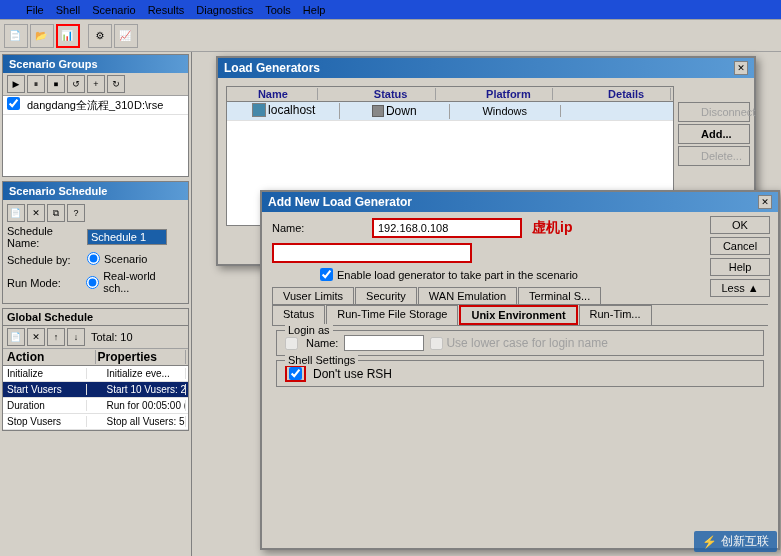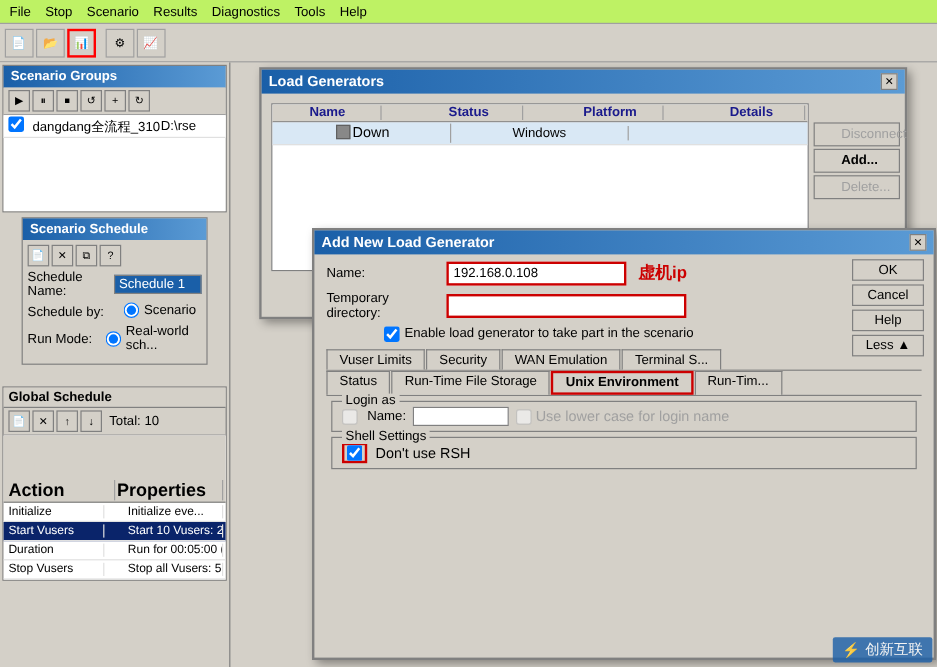--- a/index.html
+++ b/index.html
@@ -1,24 +1,24 @@
 <!DOCTYPE html>
 <html><head>
   <meta charset="utf-8">
   <style>
     * { box-sizing: border-box; margin: 0; padding: 0; font-family: 'Arial', sans-serif; font-size: 12px; }
     body { width: 781px; height: 556px; background: #d4d0c8; overflow: hidden; position: relative; }
 
     
     .menu-bar {
-      background: #bef264;
+      background: #1d4ed8;
       height: 20px;
       display: flex;
       align-items: center;
-      padding: 0 2px;
+      padding: 0 20px;
       border-bottom: 1px solid #a0a0a0;
     }
     .menu-item {
       padding: 2px 6px;
       cursor: pointer;
       font-size: 11px;
     }
 
     
     .toolbar {
@@ -101,21 +101,21 @@
       min-height: 18px;
     }
     .groups-table-row .col-check { width: 20px; }
     .groups-table-row .col-name { flex: 1; font-size: 11px; overflow: hidden; white-space: nowrap; }
     .groups-table-row .col-val { width: 50px; font-size: 11px; overflow: hidden; white-space: nowrap; }
 
     
     .scenario-schedule {
       background: #d4d0c8;
       border: 1px solid #808080;
-      margin: 18px;
+      margin: 2px;
       margin-top: 4px;
     }
     .schedule-content {
       padding: 4px;
     }
     .schedule-row {
       display: flex;
       align-items: center;
       margin-bottom: 3px;
     }
@@ -150,21 +150,21 @@
       display: flex; align-items: center; padding: 2px 4px; gap: 2px; border-bottom: 1px solid #a0a0a0;
     }
     .global-total { font-size: 11px; margin-left: 4px; }
     .global-table { width: 100%; background: white; }
     .global-table-header {
       display: flex;
       background: #d4d0c8;
       border-bottom: 1px solid #808080;
       padding: 1px 2px;
     }
-    .global-table-header .col { flex: 1; font-size: 15px; font-weight: bold; border-right: 1px solid #a0a0a0; padding: 0 2px; margin-top: 36px; }
+    .global-table-header .col { flex: 1; font-size: 12px; font-weight: bold; border-right: 1px solid #a0a0a0; padding: 0 2px; }
     .global-table-row {
       display: flex;
       border-bottom: 1px solid #e0e0e0;
       padding: 1px 2px;
       min-height: 16px;
       align-items: center;
       gap: 18px;
     }
     .global-table-row.selected { background: #0a246a; color: white; }
     .global-table-row .col { flex: 1; font-size: 10px; border-right: 1px solid #e0e0e0; padding: 0 2px; overflow: hidden; white-space: nowrap; }
@@ -271,21 +271,21 @@
       border: 2px solid #cc0000;
       padding: 2px 4px;
       font-size: 11px;
       background: white;
       width: 140px;
     }
     .anlg-input-wide { width: 150px; }
     .anlg-input-temp { width: 200px; }
 
     .anlg-checkbox-row {
-      display: flex; margin-bottom: 6px; margin-left: 4px; padding-left: 44px;
+      display: flex; align-items: center; margin-bottom: 6px; margin-left: 4px; padding-left: 44px;
     }
     .anlg-tabs {
       display: flex;
       border-bottom: 1px solid #808080;
       margin-bottom: 4px;
     }
     .anlg-tab {
       padding: 2px 10px;
       background: #d4d0c8;
       border: 1px solid #808080;
@@ -378,21 +378,21 @@
 
     
     .radio-row { display: flex; align-items: center; gap: 4px; margin-bottom: 2px; }
     .radio-label { font-size: 11px; }
   </style>
 </head>
 <body>
 
 <div class="menu-bar">
   <span class="menu-item">File</span>
-  <span class="menu-item">Stop</span>
+  <span class="menu-item">Shell</span>
   <span class="menu-item">Scenario</span>
   <span class="menu-item">Results</span>
   <span class="menu-item">Diagnostics</span>
   <span class="menu-item">Tools</span>
   <span class="menu-item">Help</span>
 </div>
 
 <div class="toolbar">
   <button class="toolbar-btn">📄</button>
   <button class="toolbar-btn">📂</button>
@@ -496,20 +496,26 @@
     <div class="lg-table">
       <div class="lg-table-header">
         <div class="lg-col">Name</div>
         <div class="lg-col">Status</div>
         <div class="lg-col">Platform</div>
         <div class="lg-col">Details</div>
       </div>
       <div class="lg-row">
         <div class="lg-col">
           <span style="display:inline-flex;align-items:center;gap:2px;">
+            <span style="width:14px;height:14px;background:#4488aa;display:inline-block;border:1px solid #808080;"></span>
+            <span>localhost</span>
+          </span>
+        </div>
+        <div class="lg-col">
+          <span style="display:inline-flex;align-items:center;gap:2px;">
             <span style="width:12px;height:12px;background:#888;display:inline-block;border:1px solid #606060;"></span>
             <span>Down</span>
           </span>
         </div>
         <div class="lg-col">Windows</div>
         <div class="lg-col"></div>
       </div>
     </div>
     <div class="lg-buttons">
       <button class="lg-btn disabled">Disconnect</button>
@@ -530,21 +536,20 @@
     <button class="anlg-btn">Help</button>
     <button class="anlg-btn">Less ▲</button>
   </div>
   <div class="anlg-content">
     <div class="anlg-row">
       <div class="anlg-label">Name:</div>
       <input type="text" class="anlg-input anlg-input-wide" value="192.168.0.108" style="">
       <span class="ip-annotation">虚机ip</span>
     </div>
     <div class="anlg-row">
-      <div class="anlg-label">Temporary directory:</div>
       <input type="text" class="anlg-input anlg-input-temp" style="">
     </div>
     <div class="anlg-checkbox-row">
       <input type="checkbox" checked="" style="">
       <span style="margin-left:4px;font-size:11px;">Enable load generator to take part in the scenario</span>
     </div>
 
     <div class="anlg-tabs">
       <div class="anlg-tab">Vuser Limits</div>
       <div class="anlg-tab">Security</div>

